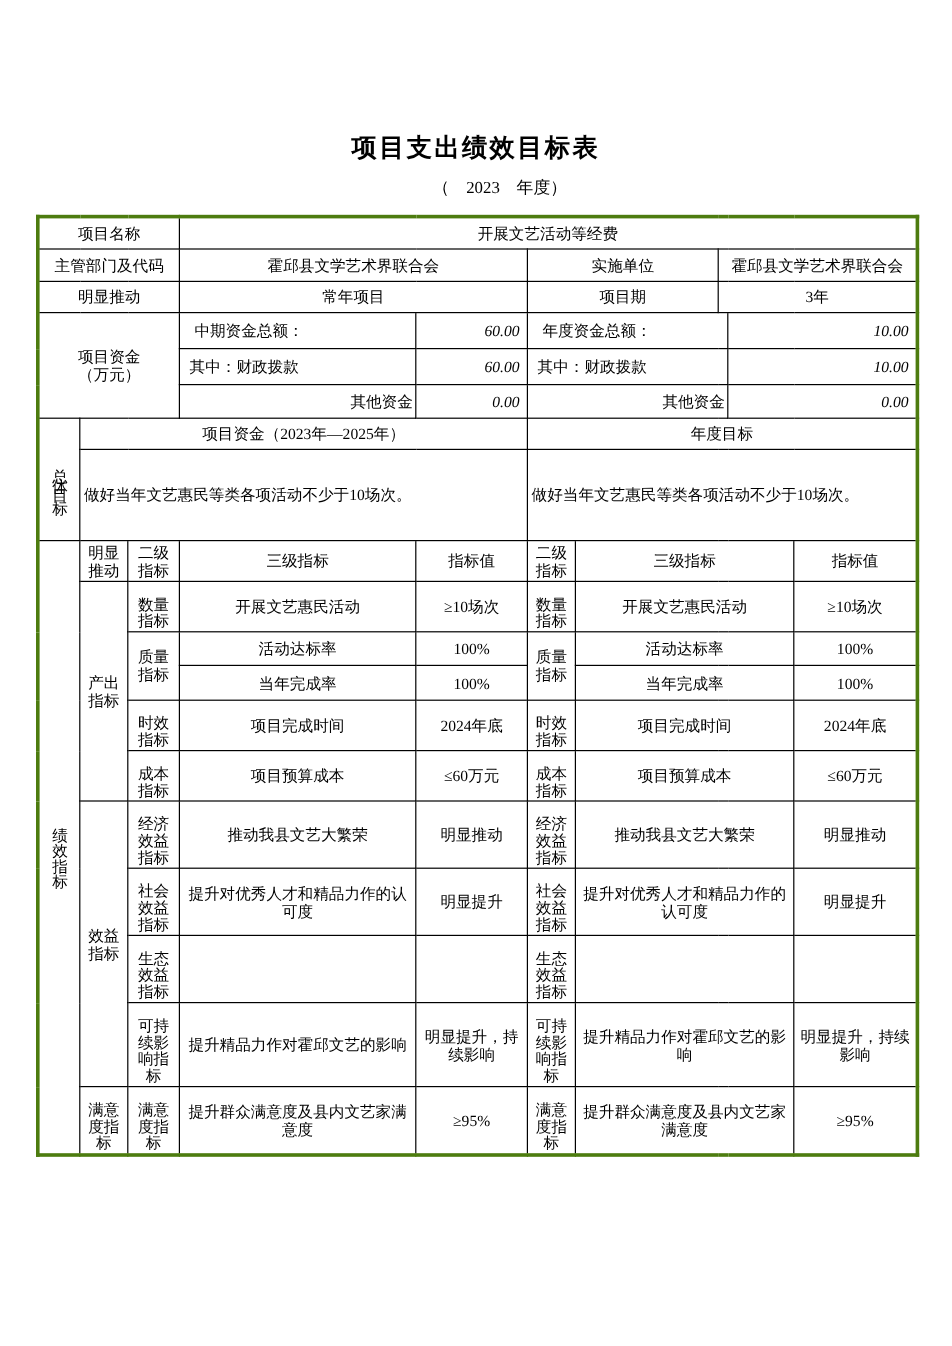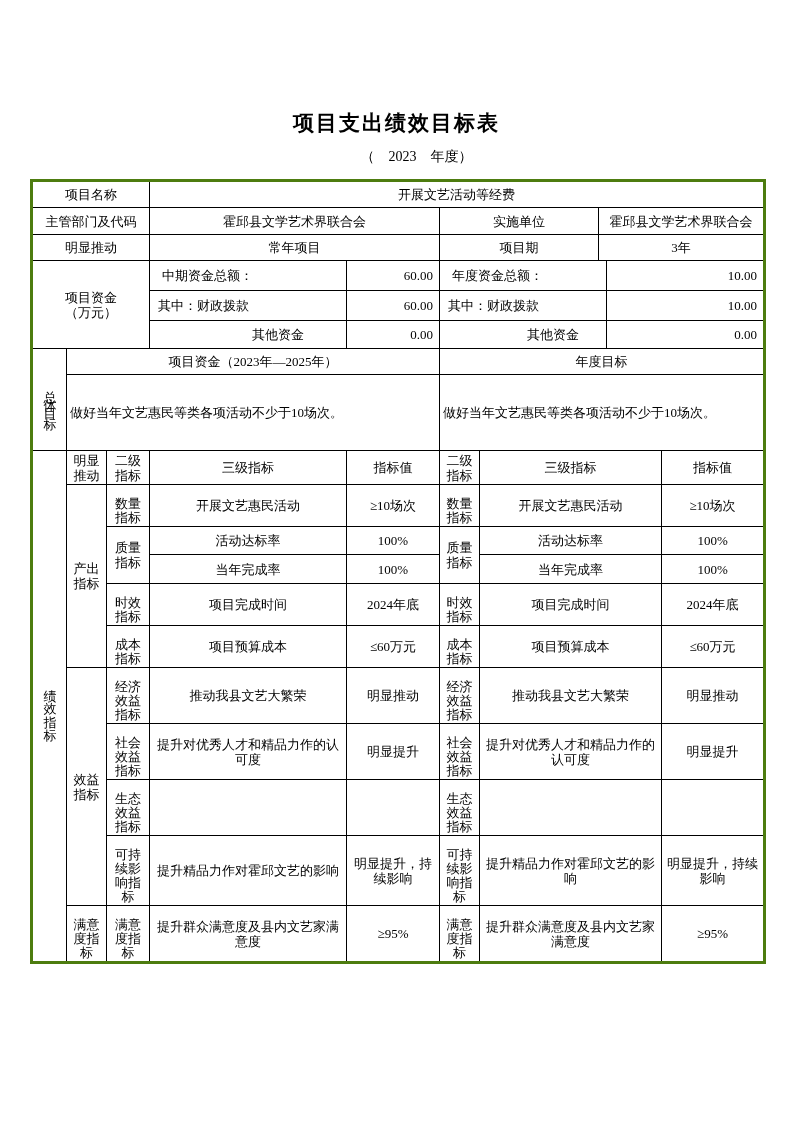--- a/index.html
+++ b/index.html
@@ -35,24 +35,24 @@
   }
   
   .r1{height:27px}.r2{height:27px}.r3{height:26px}
   .r4{height:30px}.r5{height:30px}.r6{height:28px}
   .r7{height:26px}.r8{height:76px}
   .r9{height:34px}.r10{height:33px}.r11{height:28px}.r12{height:29px}
   .r13{height:30px}.r14{height:31px}.r15{height:42px}.r16{height:49px}
   .r17{height:44px}.r18{height:57px}.r19{height:46px}
   
   .vtop   { vertical-align:top; line-height:14px; padding-top:12px; }
-  .num    { text-align:right; padding-right:6px; }
+  .num    { text-align:right; padding-right:6px;font-style:italic; }
   .ind0   { text-align:left; padding-left:12px; }
   .ind1   { text-align:left; padding-left:8px; }
-  .ind2   { text-align:center; padding-left:62px; }
+  .ind2   { text-align:right; padding-left:62px; }
   .goal   { text-align:left; padding:2px 3px; }
   .preline{ white-space:pre-line; }
   .vcell  { padding:0; }
   .vcell .v {
     display:inline-block;
     writing-mode:vertical-lr;
     text-orientation:upright;
     line-height:14px;
   }
   .v-goal { letter-spacing:9px; }

